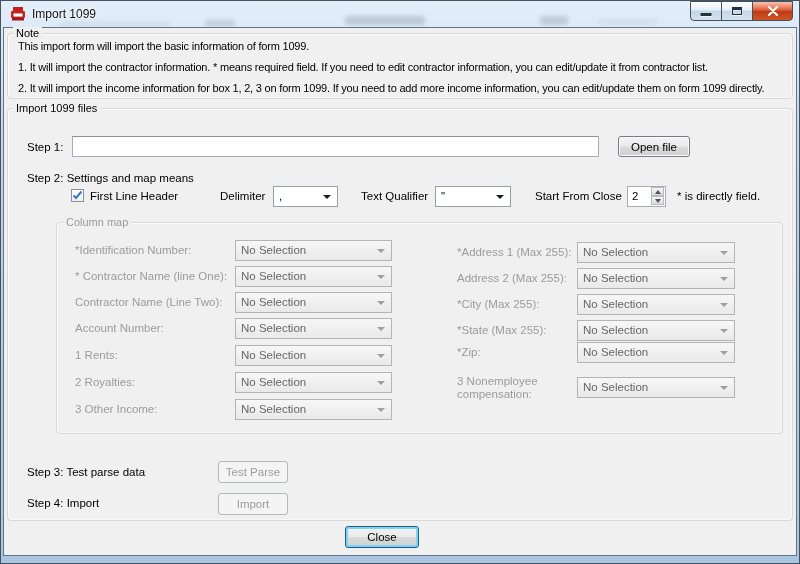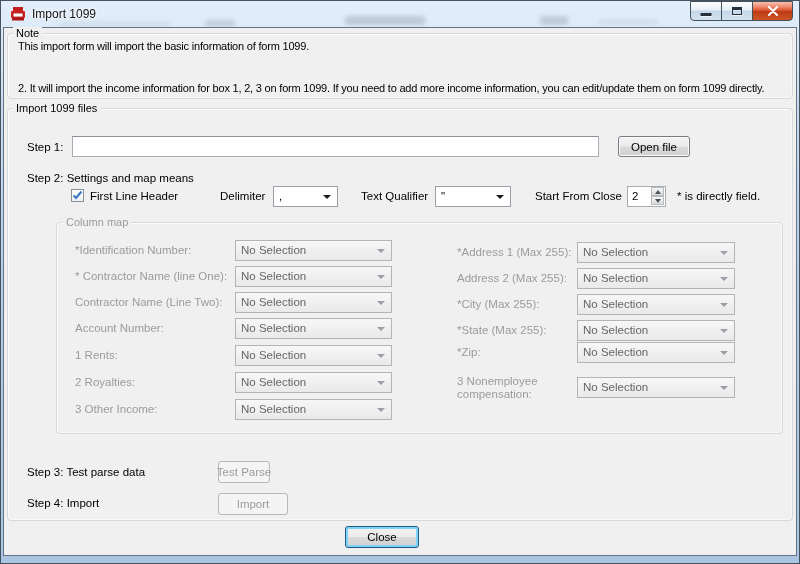--- a/index.html
+++ b/index.html
@@ -118,20 +118,21 @@
         <path d="M1.5 1 L9.5 9 M9.5 1 L1.5 9" stroke="#ffffff" stroke-width="2" stroke-linecap="round"></path>
       </svg>
     </div>
   </div>
 
   <div class="client"></div>
 
   <div class="grp" style="left:7px;top:33px;width:786px;height:66px"></div>
   <div class="grp-label" style="left:13px;top:27px">Note</div>
   <div class="note-line" style="left:18px;top:40px">This import form will import the basic information of form 1099.</div>
+  <div class="note-line" style="left:18px;top:61px">1. It will import the contractor information. * means required field. If you need to edit contractor information, you can edit/update it from contractor list.</div>
   <div class="note-line" style="left:18px;top:82px">2. It will import the income information for box 1, 2, 3 on form 1099. If you need to add more income information, you can edit/update them on form 1099 directly.</div>
 
   <div class="grp" style="left:7px;top:108px;width:786px;height:413px"></div>
   <div class="grp-label" style="left:13px;top:102px">Import 1099 files</div>
 
   <div class="lbl" style="left:27px;top:141px">Step 1:</div>
   <input class="textbox" style="left: 72px; top: 136px; width: 527px;" type="text" value="">
   <div class="btn" style="left:618px;top:136px;width:72px;height:21px">Open file</div>
 
   <div class="lbl" style="left:27px;top:172px">Step 2:  Settings and map means</div>
@@ -231,19 +232,19 @@
     <span class="val">No Selection</span>
       <span class="arr"></span>
   </div>
   <div class="lbl dis" style="left:457px;top:375px;width:108px;white-space:normal;line-height:13px">3 Nonemployee compensation:</div>
   <div class="combo disabled" style="left:577px;top:377px;width:158px">
     <span class="val">No Selection</span>
       <span class="arr"></span>
   </div>
 
   <div class="lbl" style="left:27px;top:466px">Step 3: Test parse data</div>
-  <div class="btn disabled" style="left:218px;top:461px;width:52px;height:22px">Test Parse</div>
+  <div class="btn disabled" style="left:218px;top:461px;width:70px;height:22px">Test Parse</div>
 
   <div class="lbl" style="left:27px;top:497px">Step 4: Import</div>
   <div class="btn disabled" style="left:218px;top:493px;width:70px;height:22px">Import</div>
 
   <div class="btn default-focus" style="left:345px;top:526px;width:74px;height:22px">Close</div>
 </div>
 
 </body></html>

